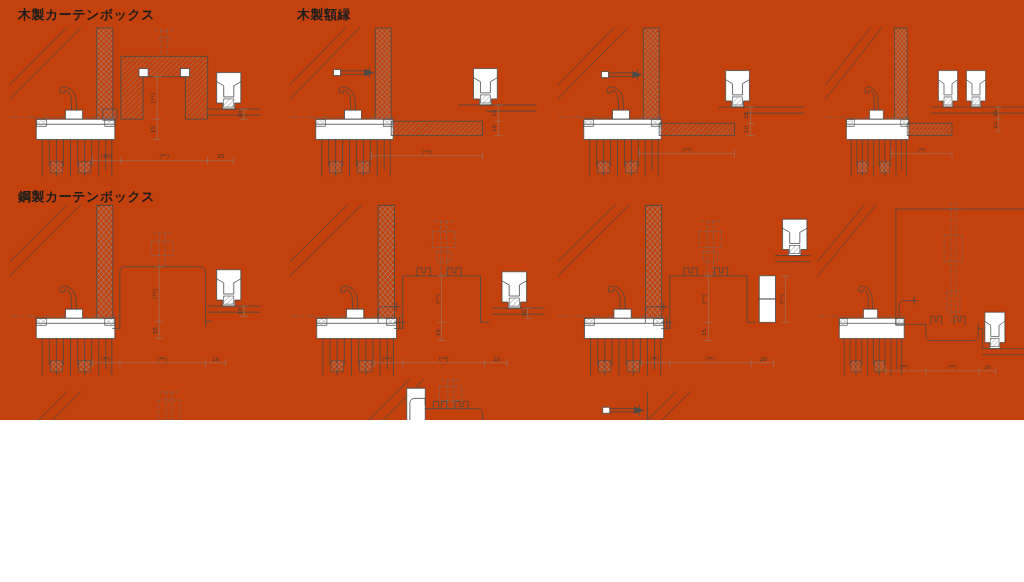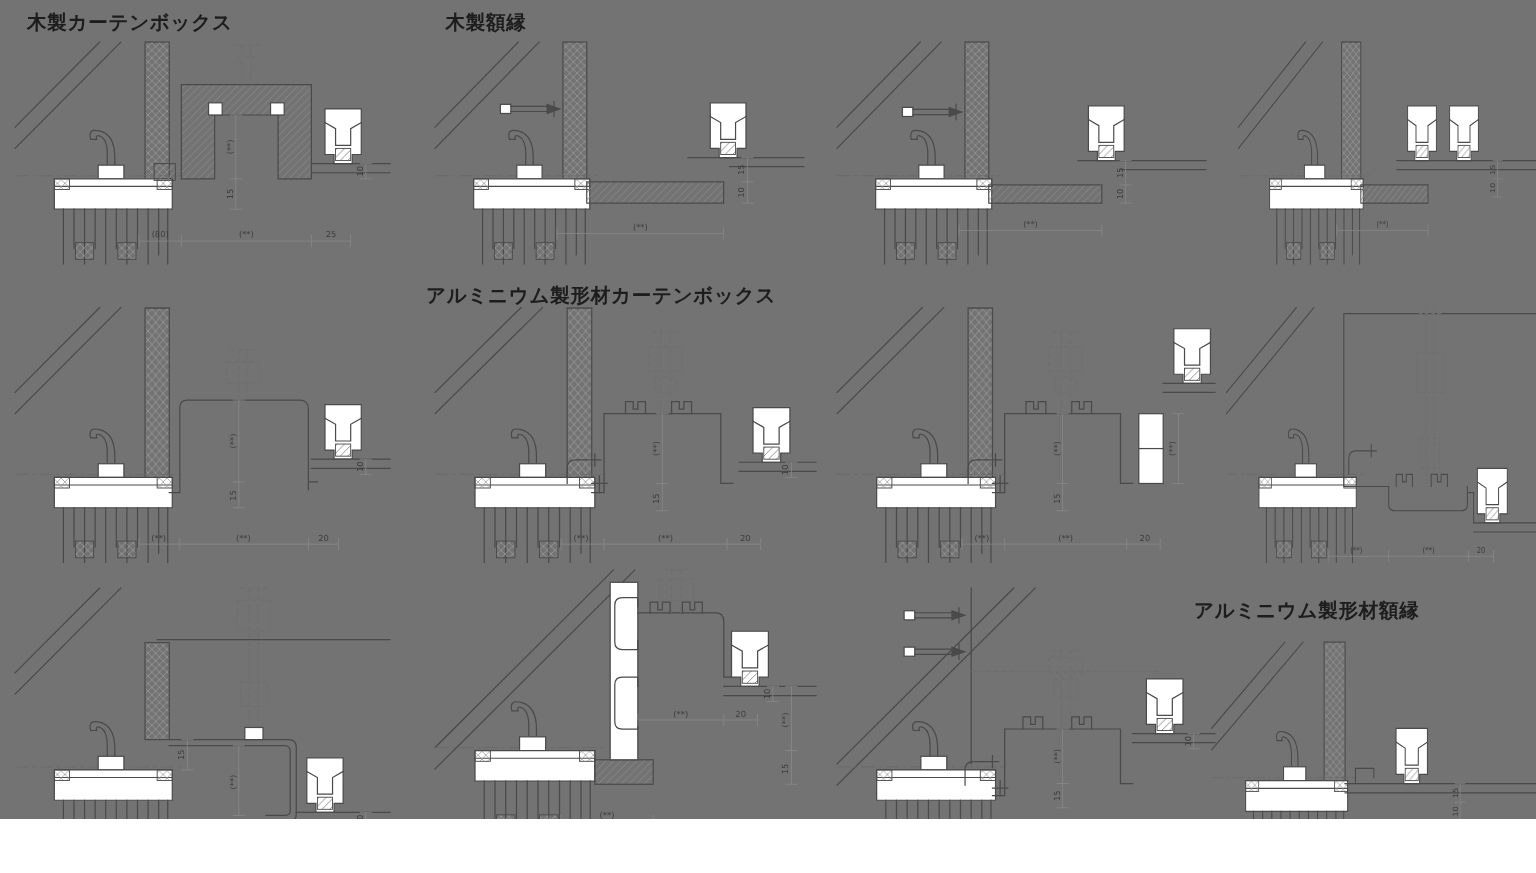--- a/index.html
+++ b/index.html
@@ -1,16 +1,16 @@
 <!DOCTYPE html>
 <html><head>
 <meta charset="utf-8">
 <style>
   html,body{margin:0;padding:0;background:#fff;}
-  #canvas{position:relative;width:1024px;height:546px;background:#737373;overflow:hidden;
+  #canvas{position:relative;width:1024px;height:420px;background:#c2410c;overflow:hidden;
           font-family:"Liberation Sans","DejaVu Sans",sans-serif;}
   .title{position:absolute;font-size:13px;font-weight:bold;color:#1d1d1d;letter-spacing:.5px;white-space:nowrap;}
   svg{position:absolute;overflow:visible;}
   .ln{stroke:#4a4a4a;stroke-width:.8;fill:none;stroke-linecap:square;}
   .fw{fill:#ffffff;stroke:#4a4a4a;stroke-width:.8;}
   .dsh{stroke:#6f6f6f;stroke-width:.7;fill:none;stroke-dasharray:3 2;}
   .dd{stroke:#6a6a6a;stroke-width:.6;fill:none;stroke-dasharray:9 2.5 2 2.5;}
   .dim{stroke:#8a8a8a;stroke-width:.5;fill:none;}
   text.dm{font-size:5.5px;font-family:"DejaVu Sans",sans-serif;fill:#3d3d3d;text-anchor:middle;}
 </style>
@@ -57,22 +57,21 @@
         <path class="ln" d="M36,-5 V5"></path>
       </g>
       <g id="bracket">
         <path class="ln" d="M2,20 V10 Q2,4.5 7.5,4.5 H20 M20,0.5 V8.5 M16,4.5 H24"></path>
       </g>
     </defs>
   </svg>
 
   <div class="title" style="left:18px;top:6px">木製カーテンボックス</div>
   <div class="title" style="left:297px;top:6px">木製額縁</div>
-  <div class="title" style="left:284px;top:188px">アルミニウム製形材カーテンボックス</div>
-  <div class="title" style="left:796px;top:398px">アルミニウム製形材額縁</div>
+  <div class="title" style="left:18px;top:188px">鋼製カーテンボックス</div>
 
   <svg style="left:8px;top:26px" width="252" height="154" viewBox="0 0 250 152" preserveAspectRatio="none">
     <use href="#diag"></use>
       <use href="#wall"></use>
       <use href="#sash"></use>
     <rect x="94" y="82" width="14" height="11" fill="url(#hd)" stroke="#4a4a4a" stroke-width="0.7"></rect>
     <g>
       <path d="M112,30 H198 V92 H176 V50 H134 V92 H112 Z" fill="url(#hd)" stroke="#4a4a4a" stroke-width="0.8"></path>
       <rect class="fw" x="130" y="42" width="9" height="8"></rect>
         <rect class="fw" x="171" y="42" width="9" height="8"></rect>

